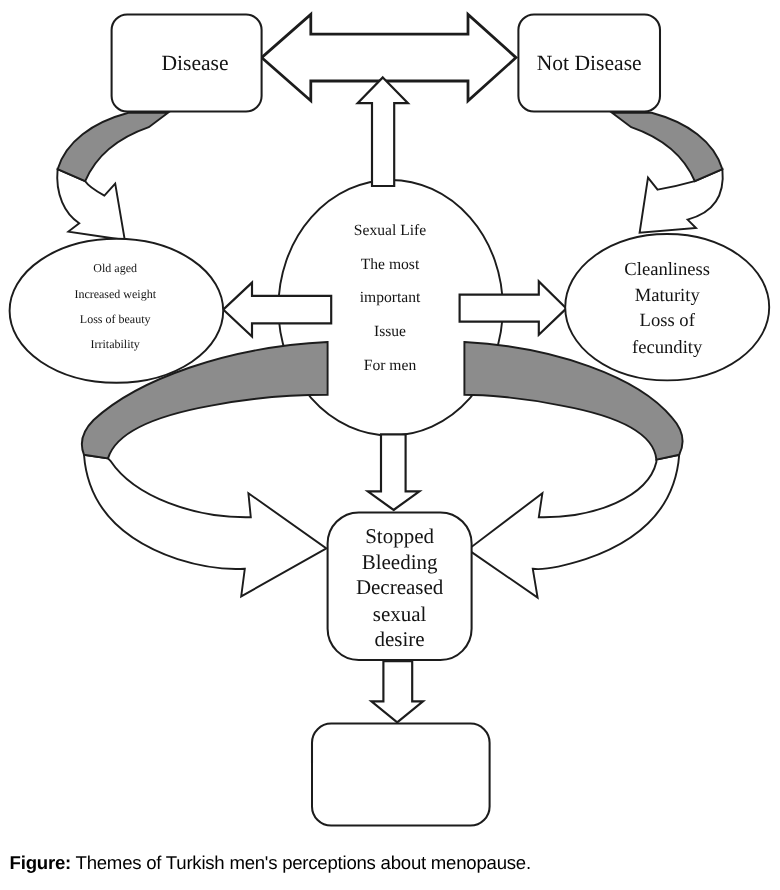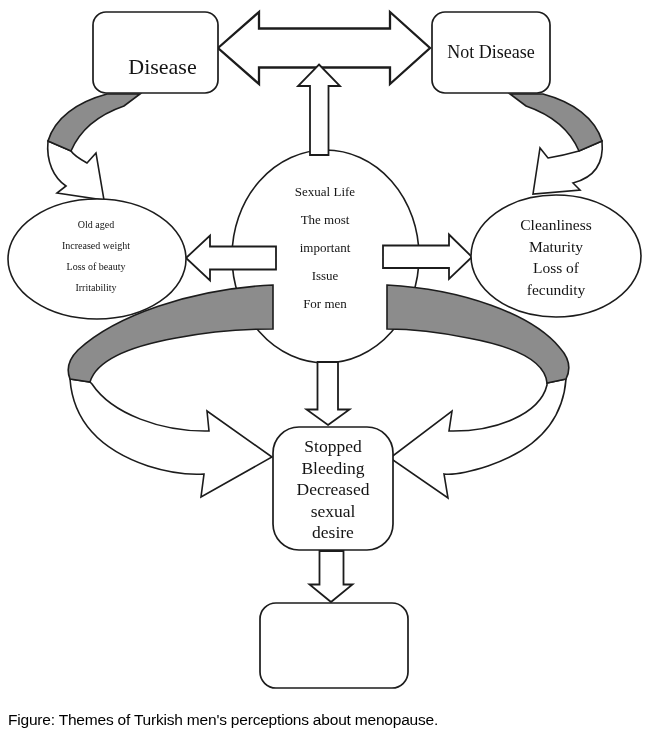--- a/index.html
+++ b/index.html
@@ -5,34 +5,34 @@
   html,body{margin:0;padding:0;background:#ffffff;}
   .stage{
     position:relative;width:650px;height:742px;background:#ffffff;
     font-family:"Liberation Serif",serif;color:#111;overflow:hidden;
   }
   .stage svg{position:absolute;left:0;top:0;}
   .lbl{
     position:absolute;transform:translate(-50%,-50%);
     text-align:center;white-space:pre-line;line-height:1.22;color:#141414;
   }
-  .lbl-disease{left:155px;top:67px;font-size:22px;width:120px;padding-left:15px;}
+  .lbl-disease{left:155px;top:53px;font-size:18px;width:120px;padding-left:15px;}
   .lbl-notdisease{left:491px;top:53px;font-size:18px;width:120px;}
   .lbl-consult{left:324px;top:48px;font-size:14.5px;line-height:19px;width:180px;}
   .lbl-center{left:325px;top:248px;font-size:13px;line-height:28px;width:170px;}
   .lbl-left-ellipse{left:96px;top:256px;font-size:10px;line-height:21px;width:170px;}
   .lbl-right-ellipse{left:556px;top:257px;font-size:15.5px;line-height:21.5px;width:150px;}
   .lbl-stopped{left:333px;top:490px;font-size:17.5px;line-height:21.5px;width:118px;}
   .lbl-withdrawal{left:334px;top:640px;font-size:18px;line-height:22px;width:140px;}
   .caption{
     position:absolute;left:8px;top:711px;width:620px;
     font-family:"Liberation Sans",sans-serif;font-size:15.5px;
     letter-spacing:-0.2px;color:#000;
   }
-  .caption b{font-weight:400;}
+  .caption b{font-weight:700;}
 </style>
 </head>
 <body>
 
 <div class="stage">
 
   <svg width="650" height="742" viewBox="0 0 650 742" fill="none" stroke="#1c1c1c" stroke-width="1.6" stroke-linejoin="miter">
 
     <g>
       <path fill="#ffffff" d="M 48,141 C 46,162 54,178 66,186 L 57,193 L 104,200 L 96,153 L 87,163 C 78,158 73,154 71,151 Z"></path>

